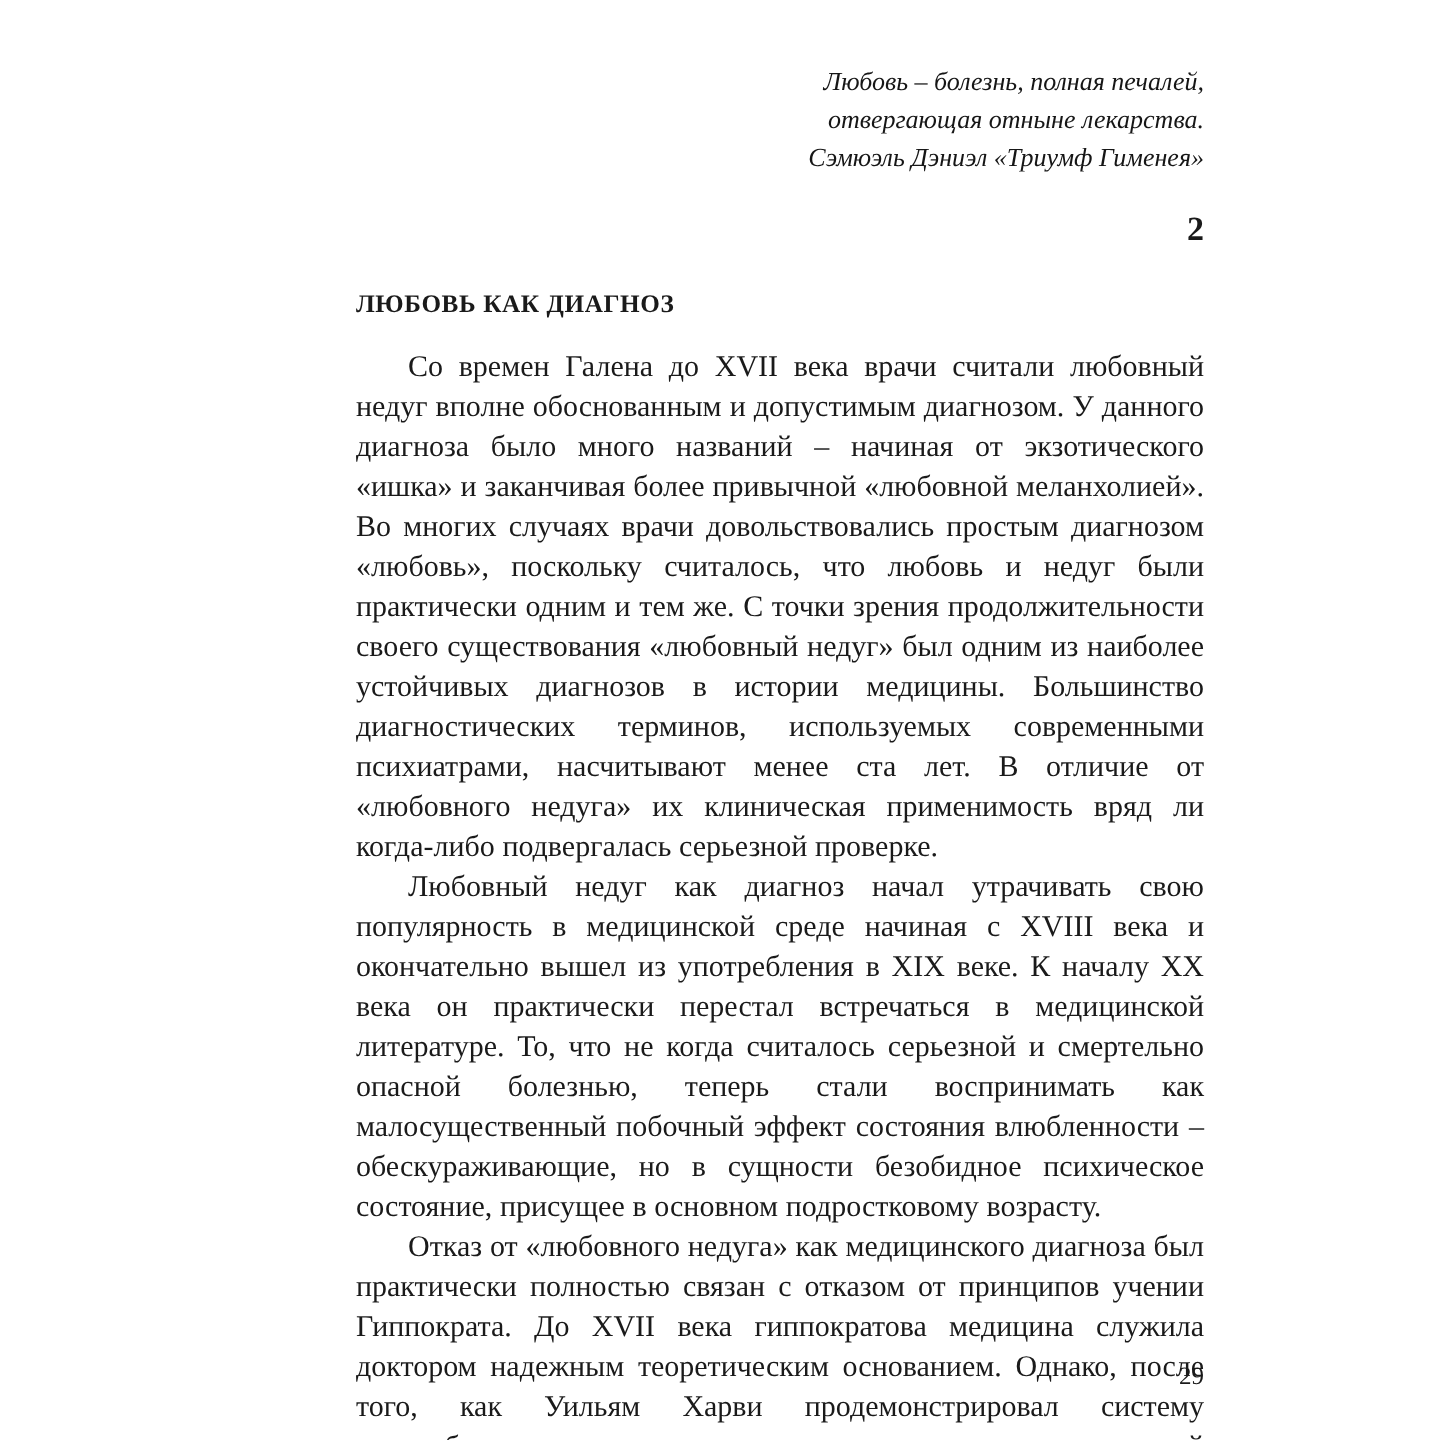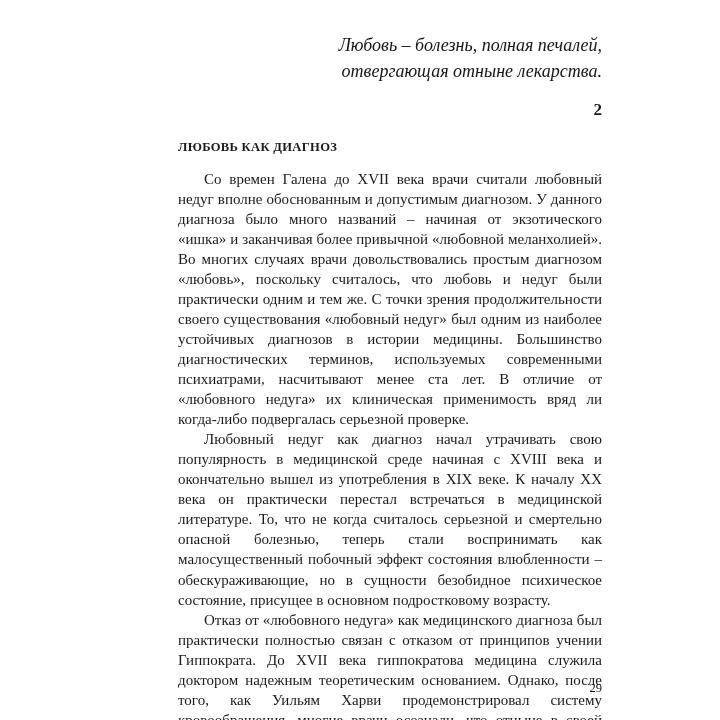--- a/index.html
+++ b/index.html
@@ -17,21 +17,21 @@
   .page {
     position: relative;
     width: 720px;
     height: 720px;
     box-sizing: border-box;
     padding: 30px 118px 0 178px;
   }
   .epigraph {
     text-align: right;
     font-style: italic;
-    font-size: 18px;
+    font-size: 13px;
     line-height: 1.45;
     color: #161616;
     margin-top: 2px;
     margin-bottom: 0;
   }
   .epigraph .src {
     font-style: italic;
     display: block;
     white-space: nowrap;
   }
@@ -69,20 +69,21 @@
   }
 </style>
 </head>
 <body>
 
 <div class="page">
 
   <div class="epigraph">
     <div>Любовь – болезнь, полная печалей,</div>
     <div>отвергающая отныне лекарства.</div>
+    <div class="src">Сэмюэль Дэниэл «Триумф Гименея»</div>
   </div>
 
   <div class="chapter-number">2</div>
 
   <div class="chapter-title">ЛЮБОВЬ КАК ДИАГНОЗ</div>
 
   <div class="body-text">
     <p>Со времен Галена до XVII века врачи считали любовный недуг вполне обоснованным и допустимым диагнозом. У данного диагноза было много названий – начиная от экзотического «ишка» и заканчивая более привычной «любовной меланхолией». Во многих случаях врачи довольствовались простым диагнозом «любовь», поскольку считалось, что любовь и недуг были практически одним и тем же. С точки зрения продолжительности своего существования «любовный недуг» был одним из наиболее устойчивых диагнозов в истории медицины. Большинство диагностических терминов, используемых современными психиатрами, насчитывают менее ста лет. В отличие от «любовного недуга» их клиническая применимость вряд ли когда-либо подвергалась серьезной проверке.</p>
     <p>Любовный недуг как диагноз начал утрачивать свою популярность в медицинской среде начиная с XVIII века и окончательно вышел из употребления в XIX веке. К началу XX века он практически перестал встречаться в медицинской литературе. То, что не когда считалось серьезной и смертельно опасной болезнью, теперь стали воспринимать как малосущественный побочный эффект состояния влюбленности – обескураживающие, но в сущности безобидное психическое состояние, присущее в основном подростковому возрасту.</p>
     <p>Отказ от «любовного недуга» как медицинского диагноза был практически полностью связан с отказом от принципов учении Гиппократа. До XVII века гиппократова медицина служила доктором надежным теоретическим основанием. Однако, после того, как Уильям Харви продемонстрировал систему кровообращения, многие врачи осознали, что отныне в своей практической деятельности они должны руководствоваться совсем иными теоретическими принципами. Началось превращение медицины в современную науку (основанную на эксперименте и наблюдениях), модель темпераментов выглядела все более устаревшей, а вместе с ней и диагноз «любовного недуга».</p>

